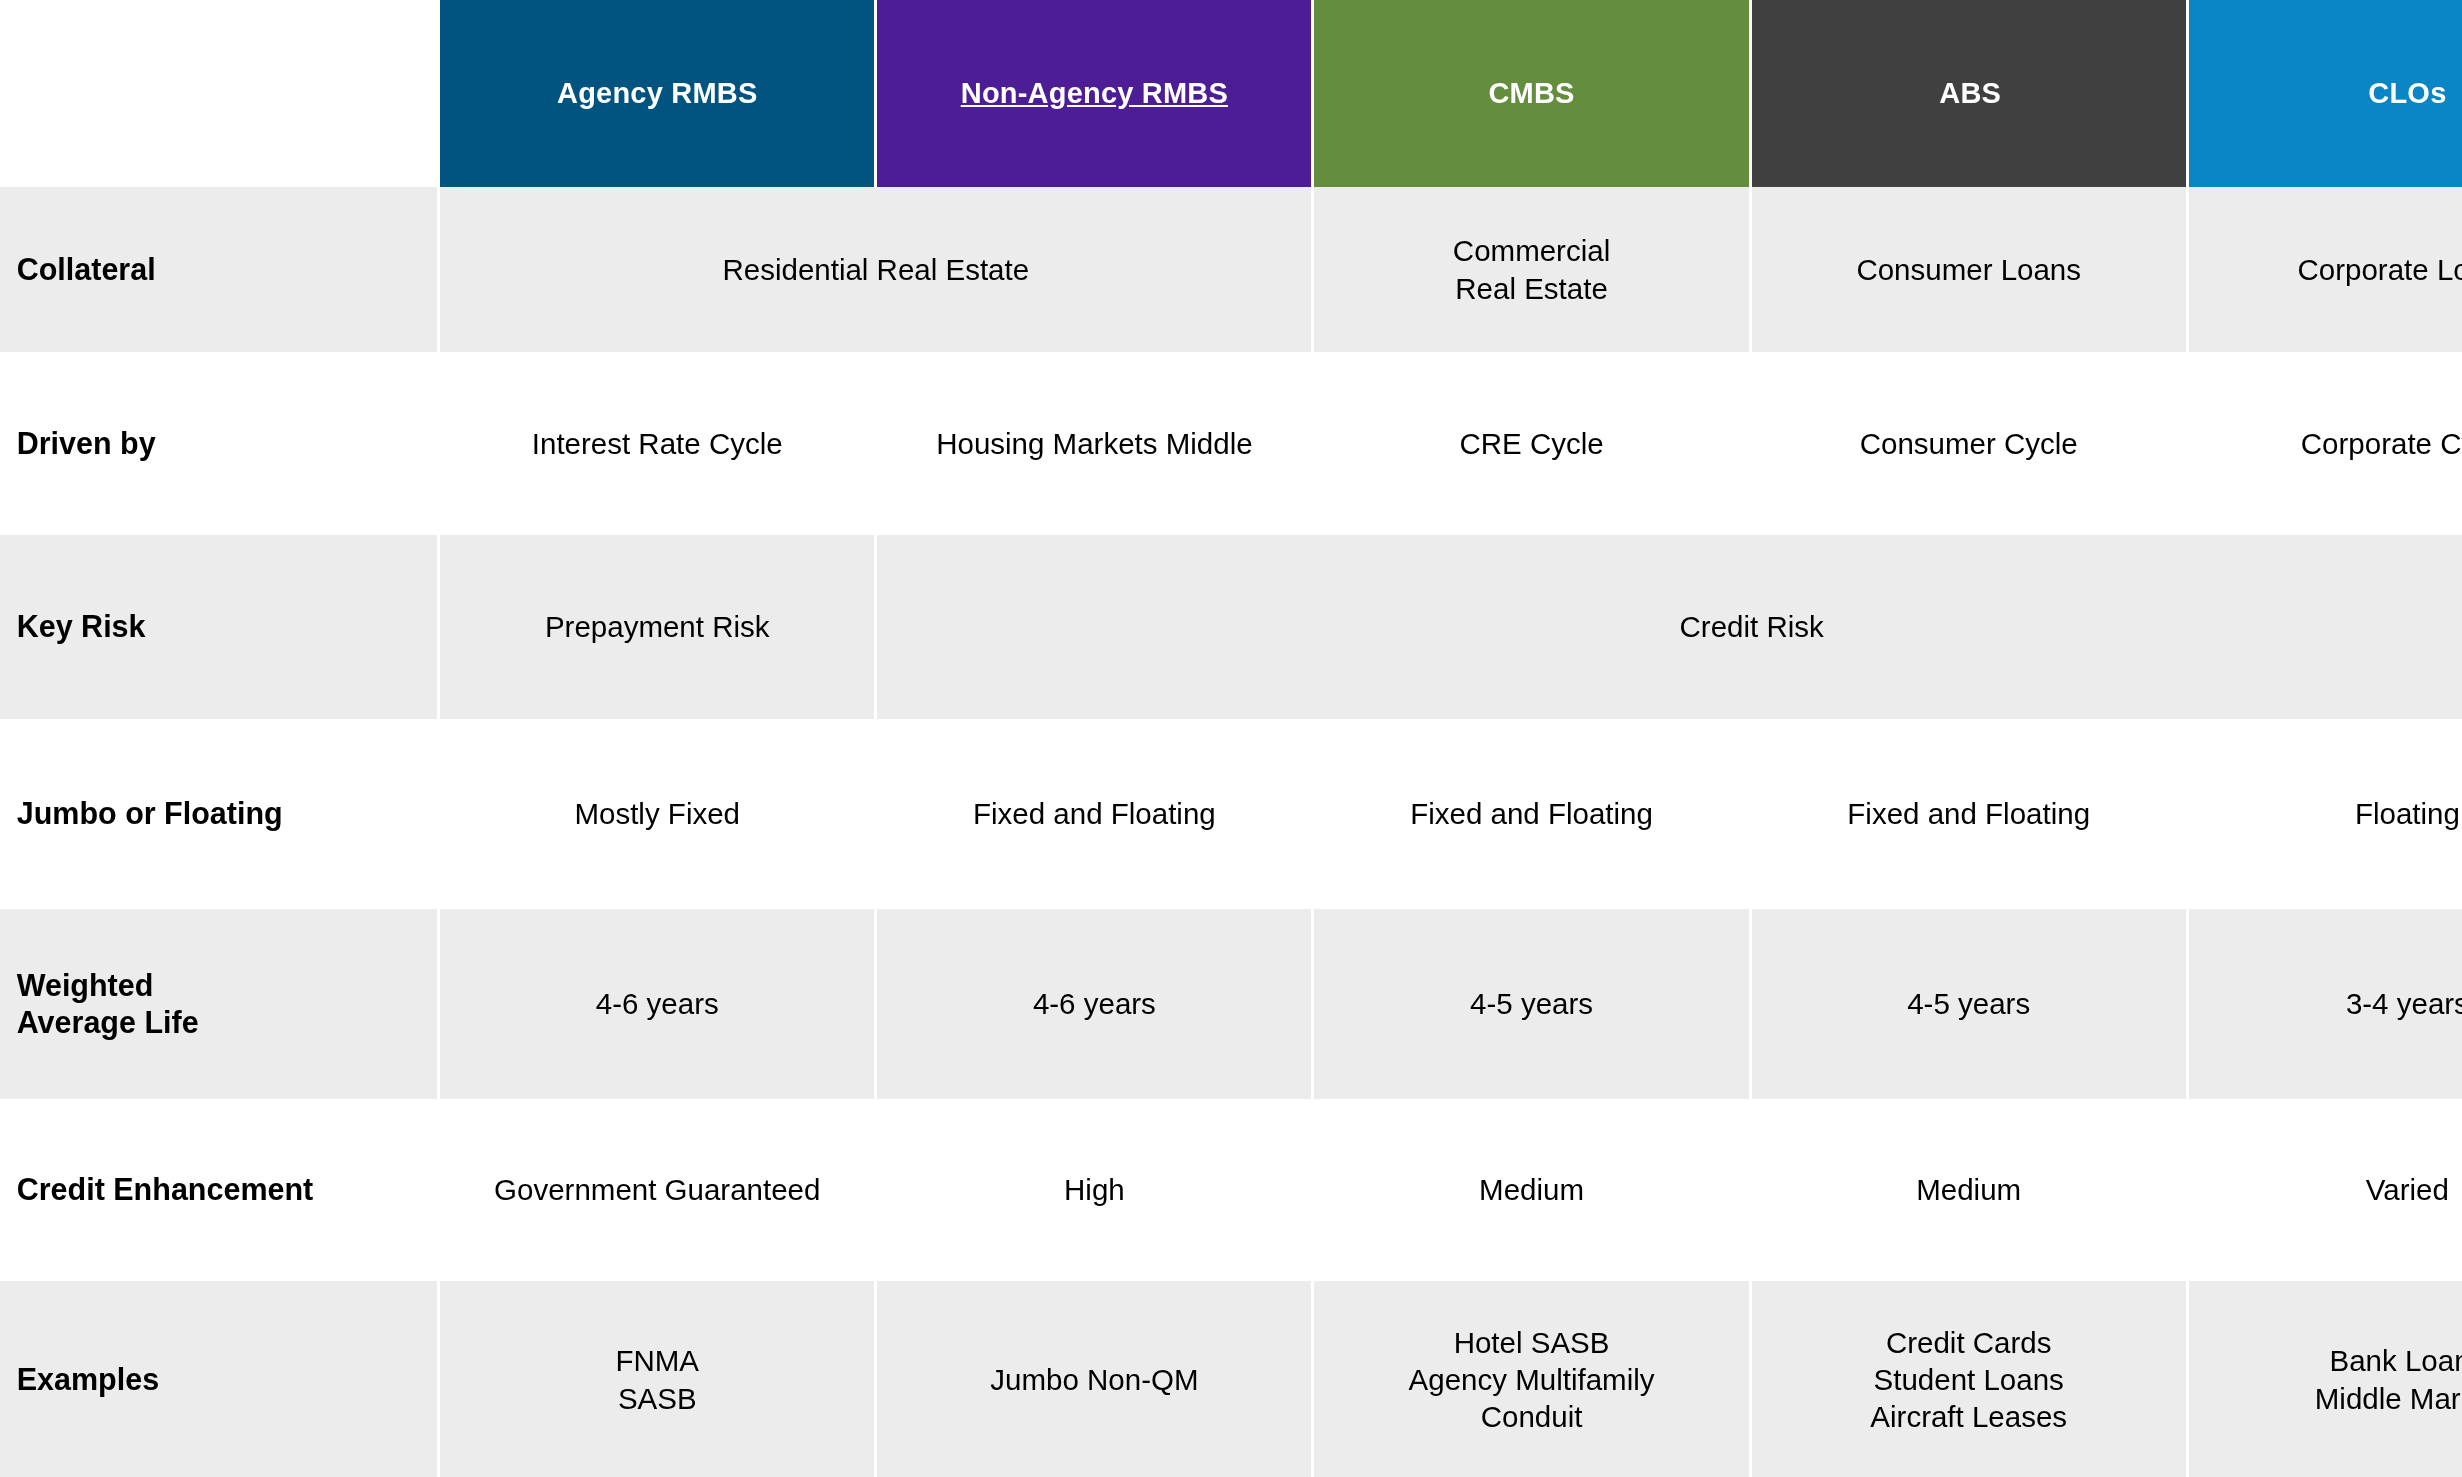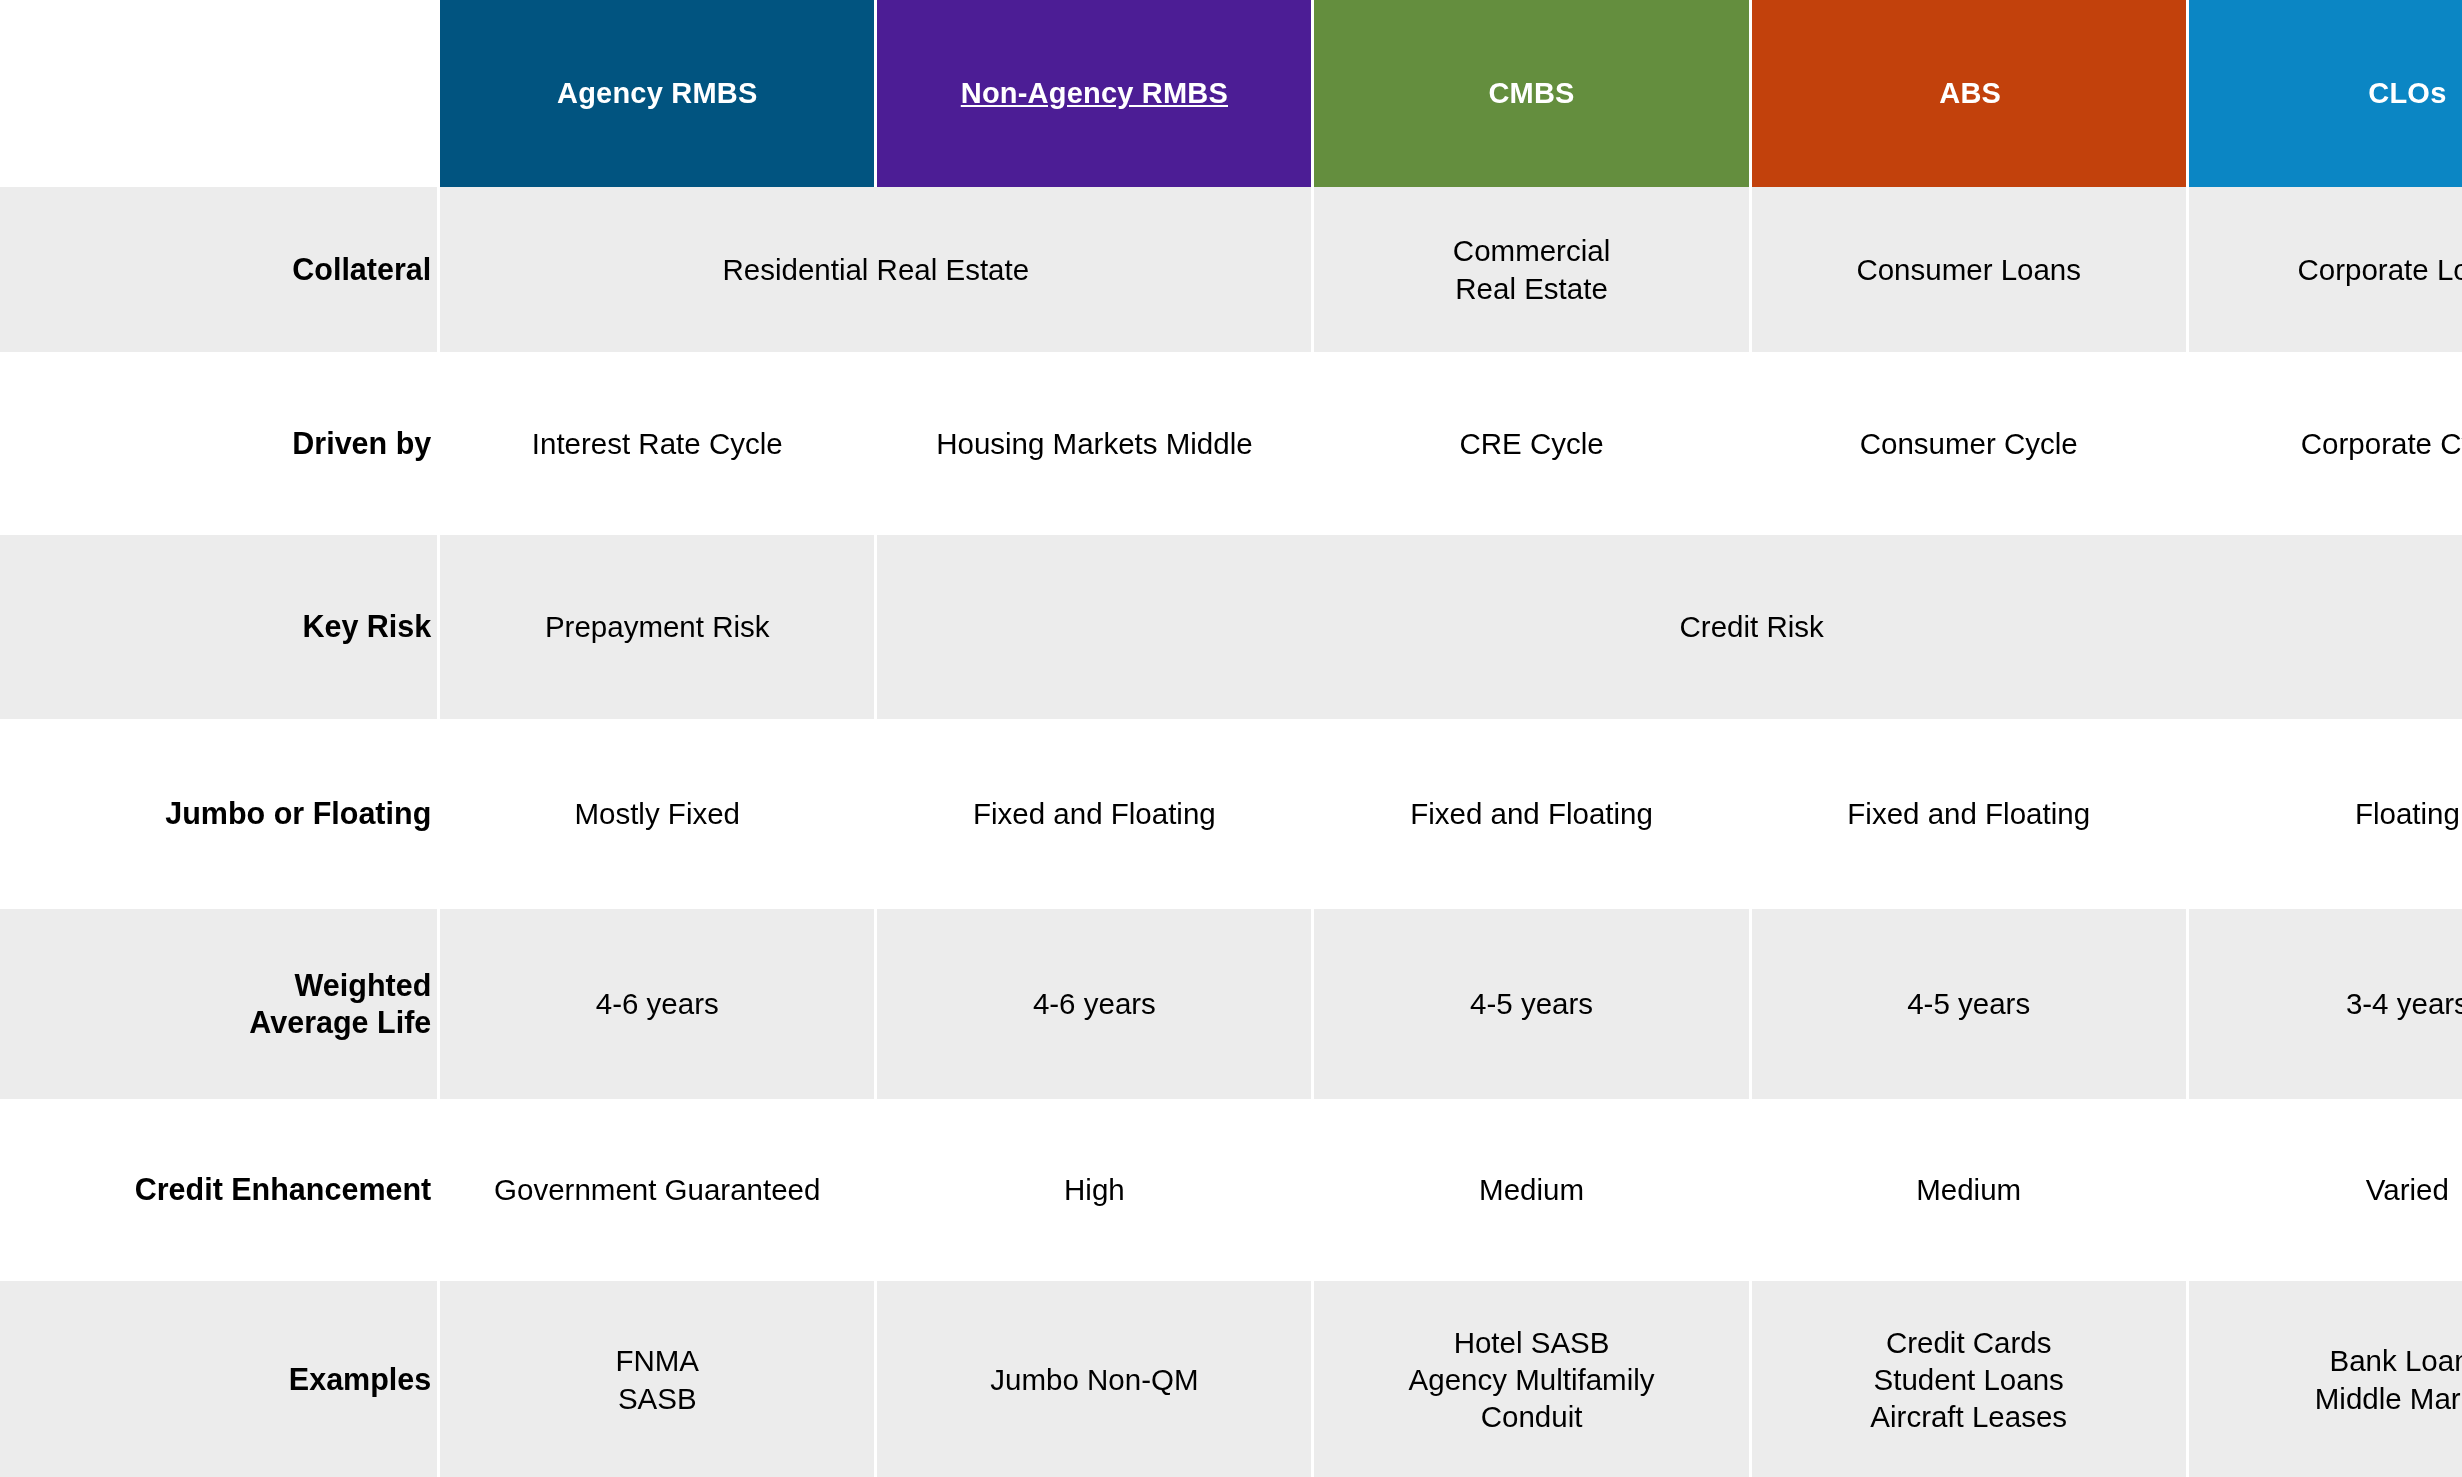--- a/index.html
+++ b/index.html
@@ -58,21 +58,21 @@
   }
   th.header-cell.last { border-right: 0; }
 
   
   td.row-label {
     background: inherit;
     color: #000000;
     font-size: 30.5px;
     font-weight: bold;
     font-stretch: condensed;
-    text-align: right;
+    text-align: left;
     vertical-align: middle;
     padding-left: 16.7px;
     padding-right: 5.9px;
     border: 0;
     border-right: 3px solid #ffffff;
     box-sizing: border-box;
     line-height: 1.22;
   }
 
   td.data-cell {
@@ -117,21 +117,21 @@
       <col class="data-col">
       <col class="data-col">
     </colgroup>
 
     <thead>
       <tr class="header-row">
         <th class="corner-cell"></th>
         <th class="header-cell" style="background: rgb(1, 84, 128);">Agency RMBS</th>
         <th class="header-cell" style="background: #4c1d95; text-decoration: underline;">Non-Agency RMBS</th>
         <th class="header-cell" style="background: rgb(100, 142, 62); margin-top: 16px;">CMBS</th>
-        <th class="header-cell" style="background: #c2410c; padding-left: 11px;">ABS</th>
+        <th class="header-cell" style="background: #404040; padding-left: 11px;">ABS</th>
         <th class="header-cell last" style="background: rgb(11, 134, 196);">CLOs</th>
       </tr>
     </thead>
 
     <tbody>
 
       <tr class="r-collateral band-grey">
         <td class="row-label">
             <span class="multiline">Collateral</span>
           </td>

